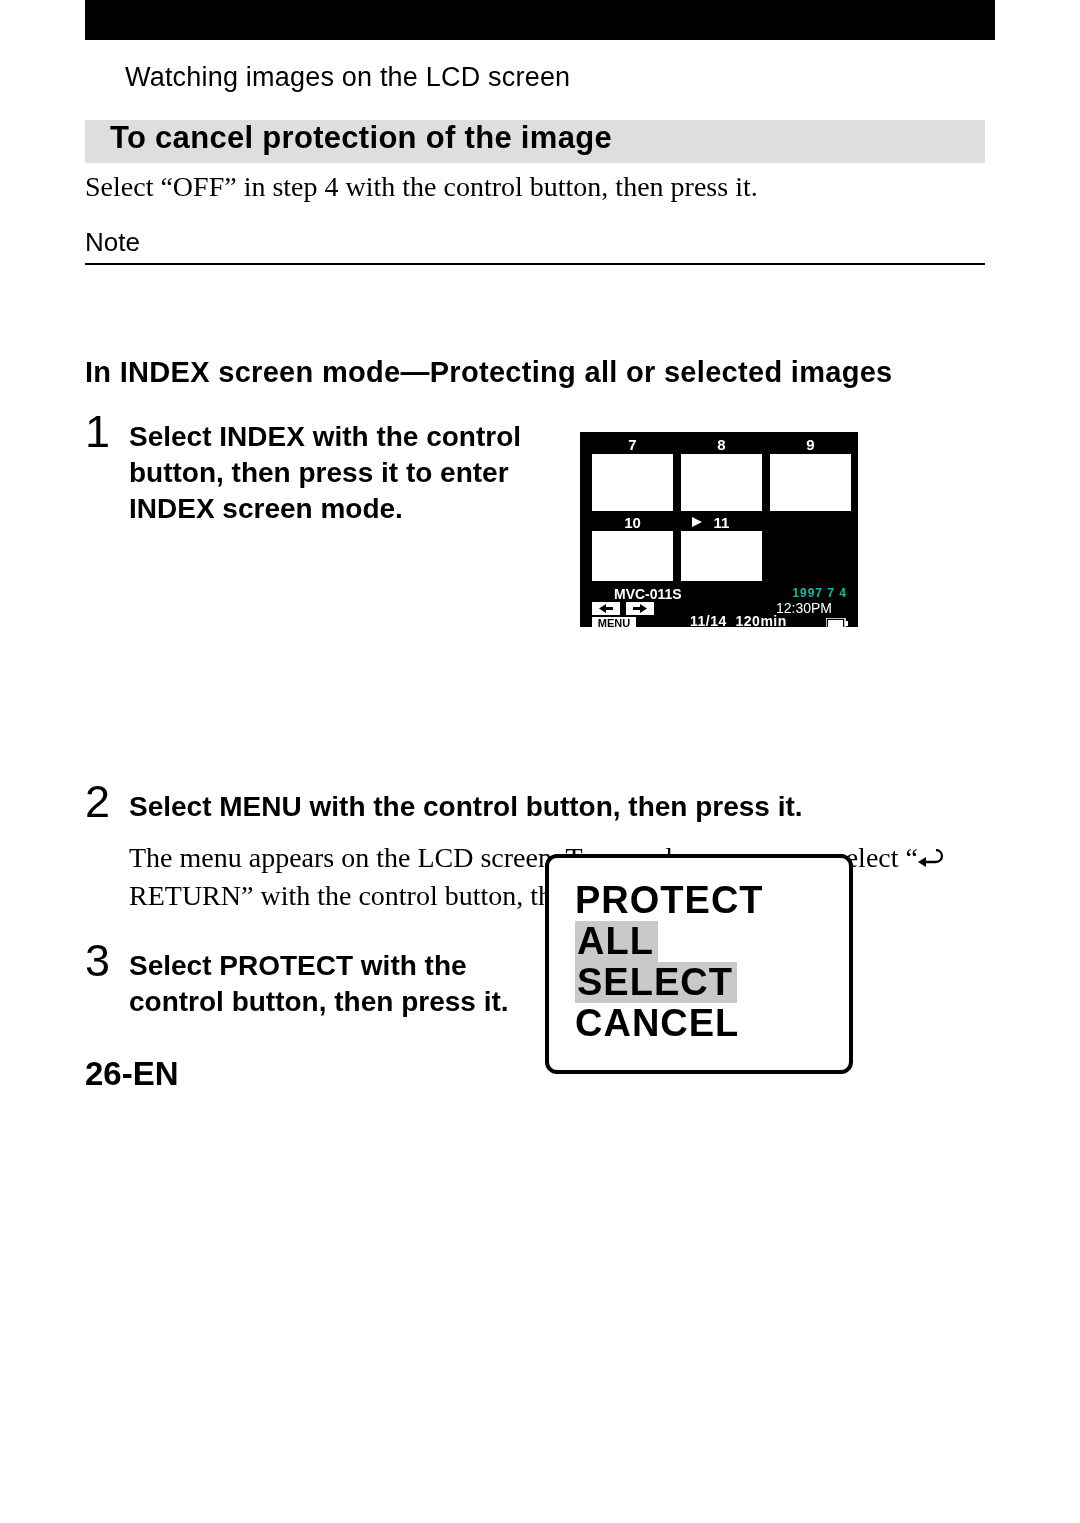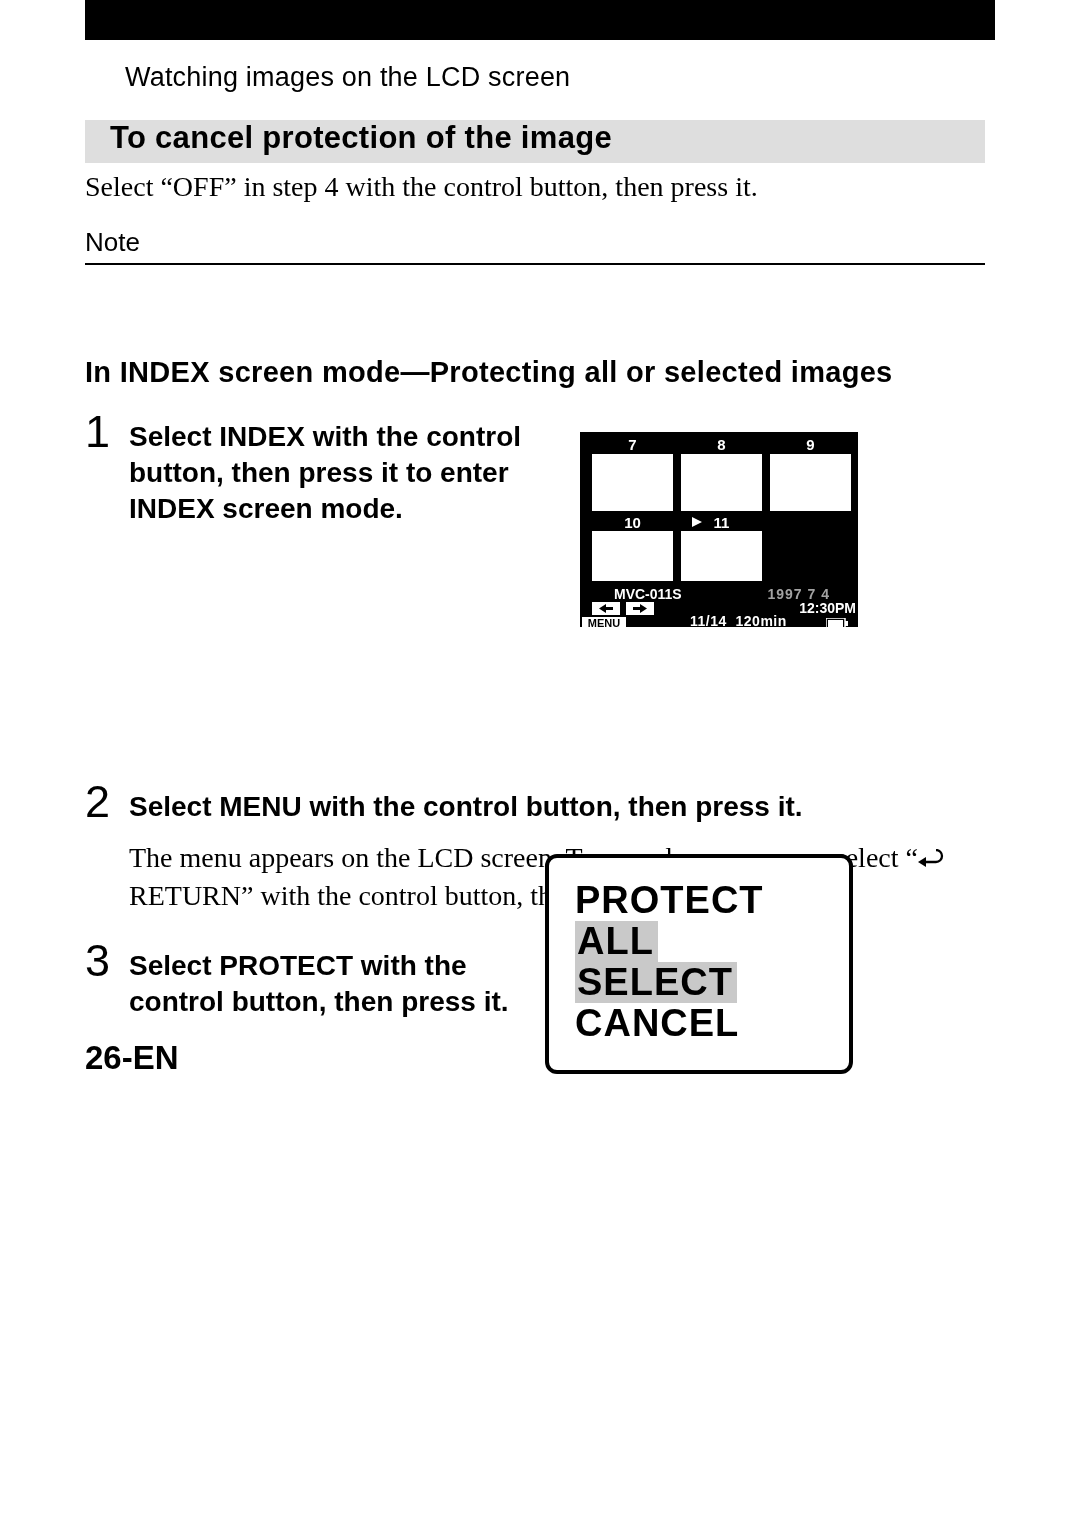--- a/index.html
+++ b/index.html
@@ -53,50 +53,50 @@
     position: absolute; width: 81px; height: 57px; background: #fff;
   }
   .thumb-num {
     position: absolute; width: 81px; text-align: center; top: 2px;
     color: #fff; font-size: 15px; font-weight: 700; font-family: Arial, sans-serif;
   }
   .thumb-cursor {
     position: absolute; color: #fff; font-size: 14px; font-weight: 700;
   }
   .fig-model { position: absolute; left: 10px; top: 152px; color: #fff; font-size: 14px; font-weight: 700; font-family: Arial, sans-serif; margin-left: 22px; }
-  .fig-date  { position: absolute; right: 26px; top: 152px; color: #a3a3a3; font-size: 14px; font-weight: 700; font-family: Arial, sans-serif; letter-spacing: 1px;}
-  .fig-time  { position: absolute; right: 0; top: 166px; color: #fff; font-size: 14px; font-weight: 700; font-family: Arial, sans-serif; }
+  .fig-date  { position: absolute; right: 9px; top: 152px; color: #14b8a6; font-size: 12px; font-weight: 700; font-family: Arial, sans-serif; letter-spacing: 1px;}
+  .fig-time  { position: absolute; right: 24px; top: 166px; color: #fff; font-size: 14px; font-weight: 400; font-family: Arial, sans-serif; }
   .fig-counter{position: absolute; left: 108px; top: 179px; color: #fff; font-size: 14px; font-weight: 700; font-family: Arial, sans-serif; letter-spacing: 0.5px;}
   .fig-batt  { position: absolute; right: 8px; top: 181px; width: 22px; height: 11px; }
   .arrow-box {
     position: absolute; width: 28px; height: 13px; background: #fff;
     display: flex; align-items: center; justify-content: center;
   }
   .arrow-left { left: 10px; top: 168px; }
   .arrow-right{ left: 44px; top: 168px; }
   .menu-box {
-    position: absolute; left: 0; top: 183px; width: 44px; height: 12px;
+    position: absolute; left: 10px; top: 183px; width: 44px; height: 12px;
     background: #fff; color: #000; font-size: 11px; font-weight: 700;
     font-family: Arial, sans-serif; text-align: center; line-height: 12px;
   }
 
   
   .protect-fig {
     position: absolute; left: 544px; top: 856px; width: 308px; height: 220px;
     border: 4px solid #000; border-radius: 12px; background: #fff;
     padding: 22px 26px;
   }
   .protect-line {
     font-family: "Helvetica Neue", Arial, sans-serif;
     font-size: 38px; letter-spacing: 1px; line-height: 1.08; font-weight: bold;
   }
   .hl { display: inline-block; background: #c9c9c9; padding: 0 4px 0 2px; }
 
   .page-footer {
-    position: absolute; left: 85px; bottom: 70px;
+    position: absolute; left: 85px; bottom: 54px;
     font-size: 33px; font-weight: 700;
   }
 
   
   .step1 { margin-top: 0; }
   .step2 { margin-top: 52px; }
   .step3 { margin-top: 24px; }
 </style>
 </head>
 <body>

